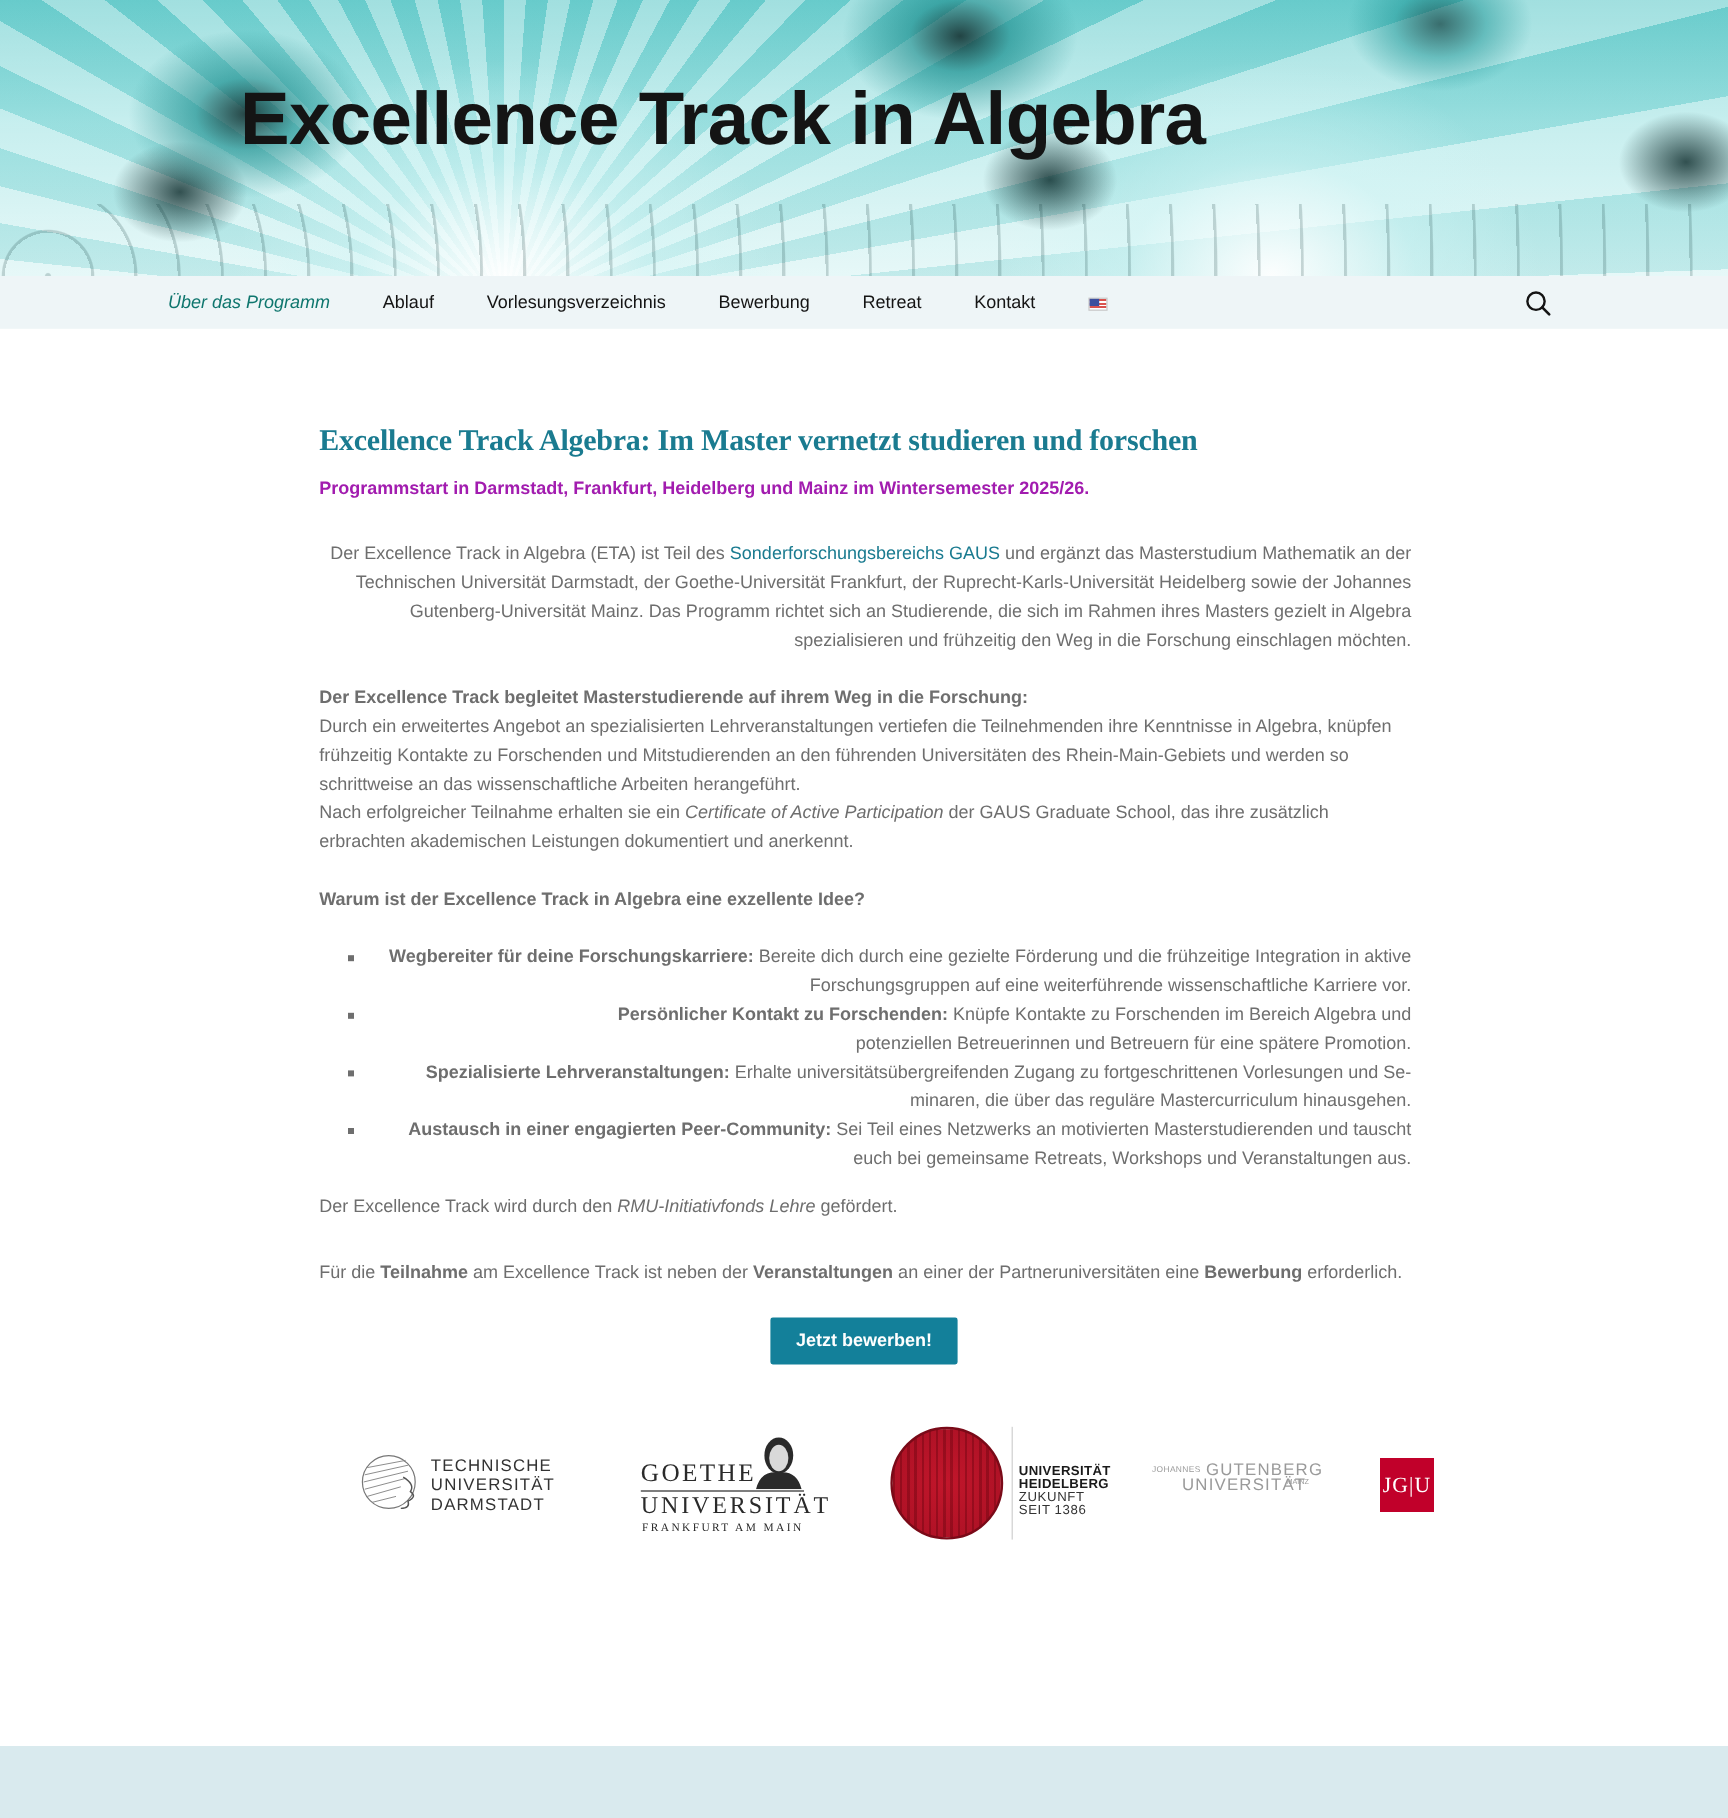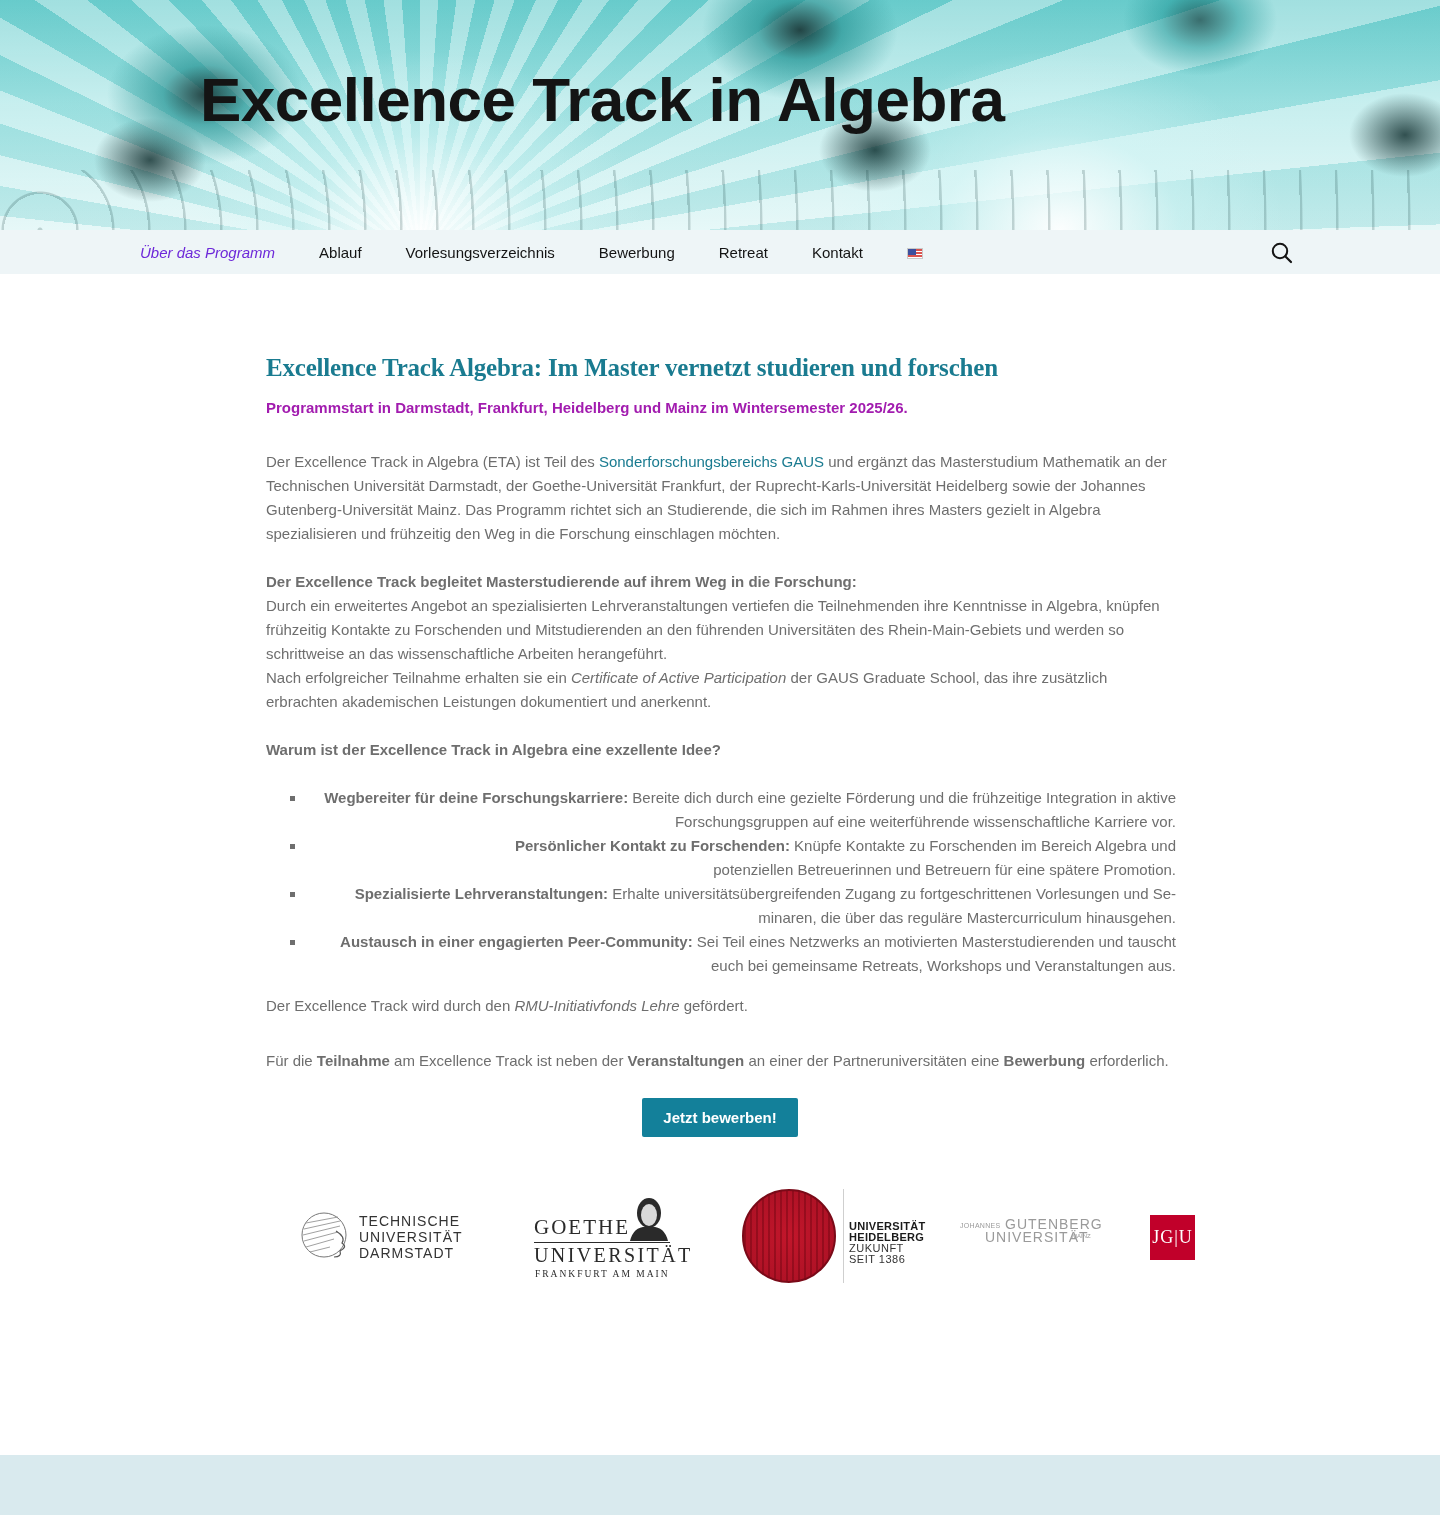--- a/index.html
+++ b/index.html
@@ -38,21 +38,21 @@
     
     .navbar {
       width: 1440px; height: 44px; background: #eef5f7;
       display: flex; align-items: center; position: relative;
     }
     .nav-items { display: flex; align-items: center; margin-left: 140px; }
     .nav-item {
       font-size: 15px; color: #141414; text-decoration: none;
       margin-right: 44px; cursor: pointer; white-space: nowrap;
     }
-    .nav-item.active { color: #6d28d9; font-style: italic; }
+    .nav-item.active { color: #0f766e; font-style: italic; }
     .flag {
       width: 16px; height: 11px; margin-top: 2px; display: inline-block;
       background: repeating-linear-gradient(180deg, #d9534f 0 1.6px, #ffffff 1.6px 3.2px);
       position: relative; border: 1px solid #c9c9c9;
     }
     .flag::before {
       content: ""; position: absolute; left: 0; top: 0; width: 8px; height: 6px; background: #3c4f9e;
     }
     .search-btn {
       position: absolute; left: 1270px; top: 11px; width: 24px; height: 24px; cursor: pointer;
@@ -64,21 +64,21 @@
       font-size: 25px; font-weight: 700; color: #1a7b90; line-height: 32px;
       letter-spacing: -0.2px;
       font-family: Liberation Serif, serif;
     }
     .subtitle {
       margin-top: 12px; font-size: 15px; font-weight: 700; color: #a21caf; line-height: 24px;
     }
     p.body {
       font-size: 15px; line-height: 24px; color: #6e6e6e;
     }
-    .p1 { margin-top: 30px; }
+    .p1 { margin-top: 30px; text-align: right; }
     .p2 { margin-top: 24px; }
     .p3 { margin-top: 24px; }
     a.inline-link { color: #1a7b90; text-decoration: none; }
     strong { font-weight: 700; }
     em { font-style: italic; }
 
     ul.benefits { list-style: none; margin-top: 24px; margin-left: 24px; }
     ul.benefits li {
       position: relative; padding-left: 16px; font-size: 15px; line-height: 24px; color: #6e6e6e; text-align: right;
     }

